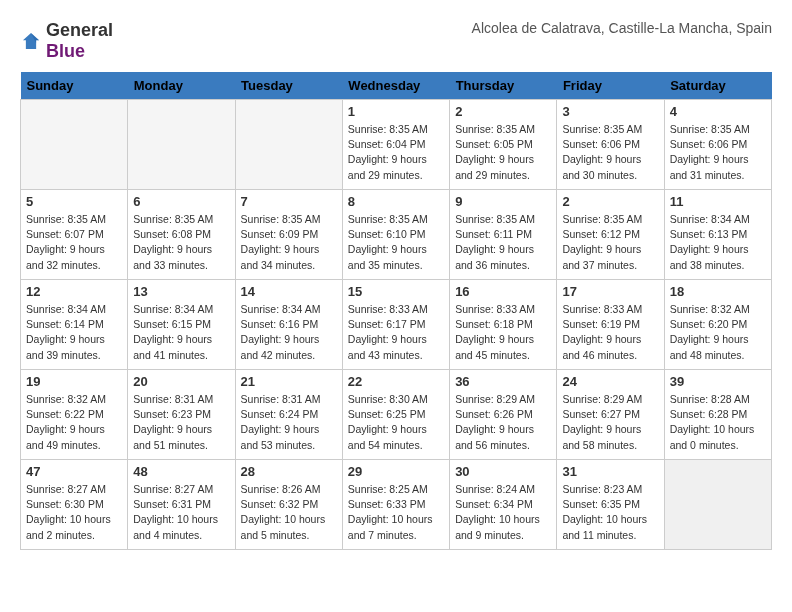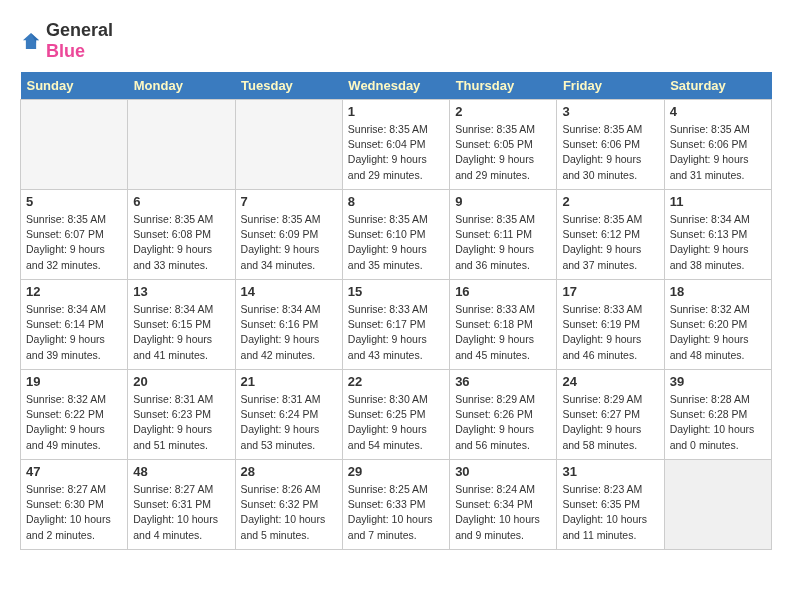--- a/index.html
+++ b/index.html
@@ -22,21 +22,21 @@
       gap: 4px;
     }
     .logo-text-general {
       font-size: 18px;
       font-weight: bold;
       color: #333;
     }
     .logo-text-blue {
       font-size: 18px;
       font-weight: bold;
-      color: #ec4899;
+      color: #701a75;
     }
     .logo-icon {
       width: 22px;
       height: 22px;
     }
     .title-area {
       text-align: right;
     }
     .main-title {
       font-size: 36px;
@@ -47,21 +47,21 @@
       font-size: 14px;
       color: #555;
     }
     table {
       width: 100%;
       border-collapse: collapse;
       font-size: 11px;
     }
     .day-header {
       background-color: #3a7bbf;
-      color: #fef9c3;
+      color: #000000;
       text-align: left;
       padding: 6px 6px;
       font-size: 13px;
       font-weight: bold;
     }
     td {
       border: 1px solid #ccc;
       vertical-align: top;
       padding: 4px 5px;
       width: calc(100% / 7);
@@ -97,20 +97,21 @@
     <svg class="logo-icon" viewBox="0 0 30 30" xmlns="http://www.w3.org/2000/svg">
       <polygon points="15,4 26,14 22,14 22,26 8,26 8,14 4,14" fill="#3a7bbf"></polygon>
       <polygon points="15,4 26,14 22,14 22,18 15,4" fill="#1a5a9f" opacity="0.4"></polygon>
     </svg>
     <div>
       <span class="logo-text-general">General</span><br>
       <span class="logo-text-blue">Blue</span>
     </div>
   </div>
   <div class="title-area">
+    <div class="subtitle">Alcolea de Calatrava, Castille-La Mancha, Spain</div>
   </div>
 </div>
 
 <table>
   <thead>
     <tr>
     <th class="day-header">Sunday</th>
         <th class="day-header">Monday</th>
         <th class="day-header">Tuesday</th>
         <th class="day-header">Wednesday</th>

